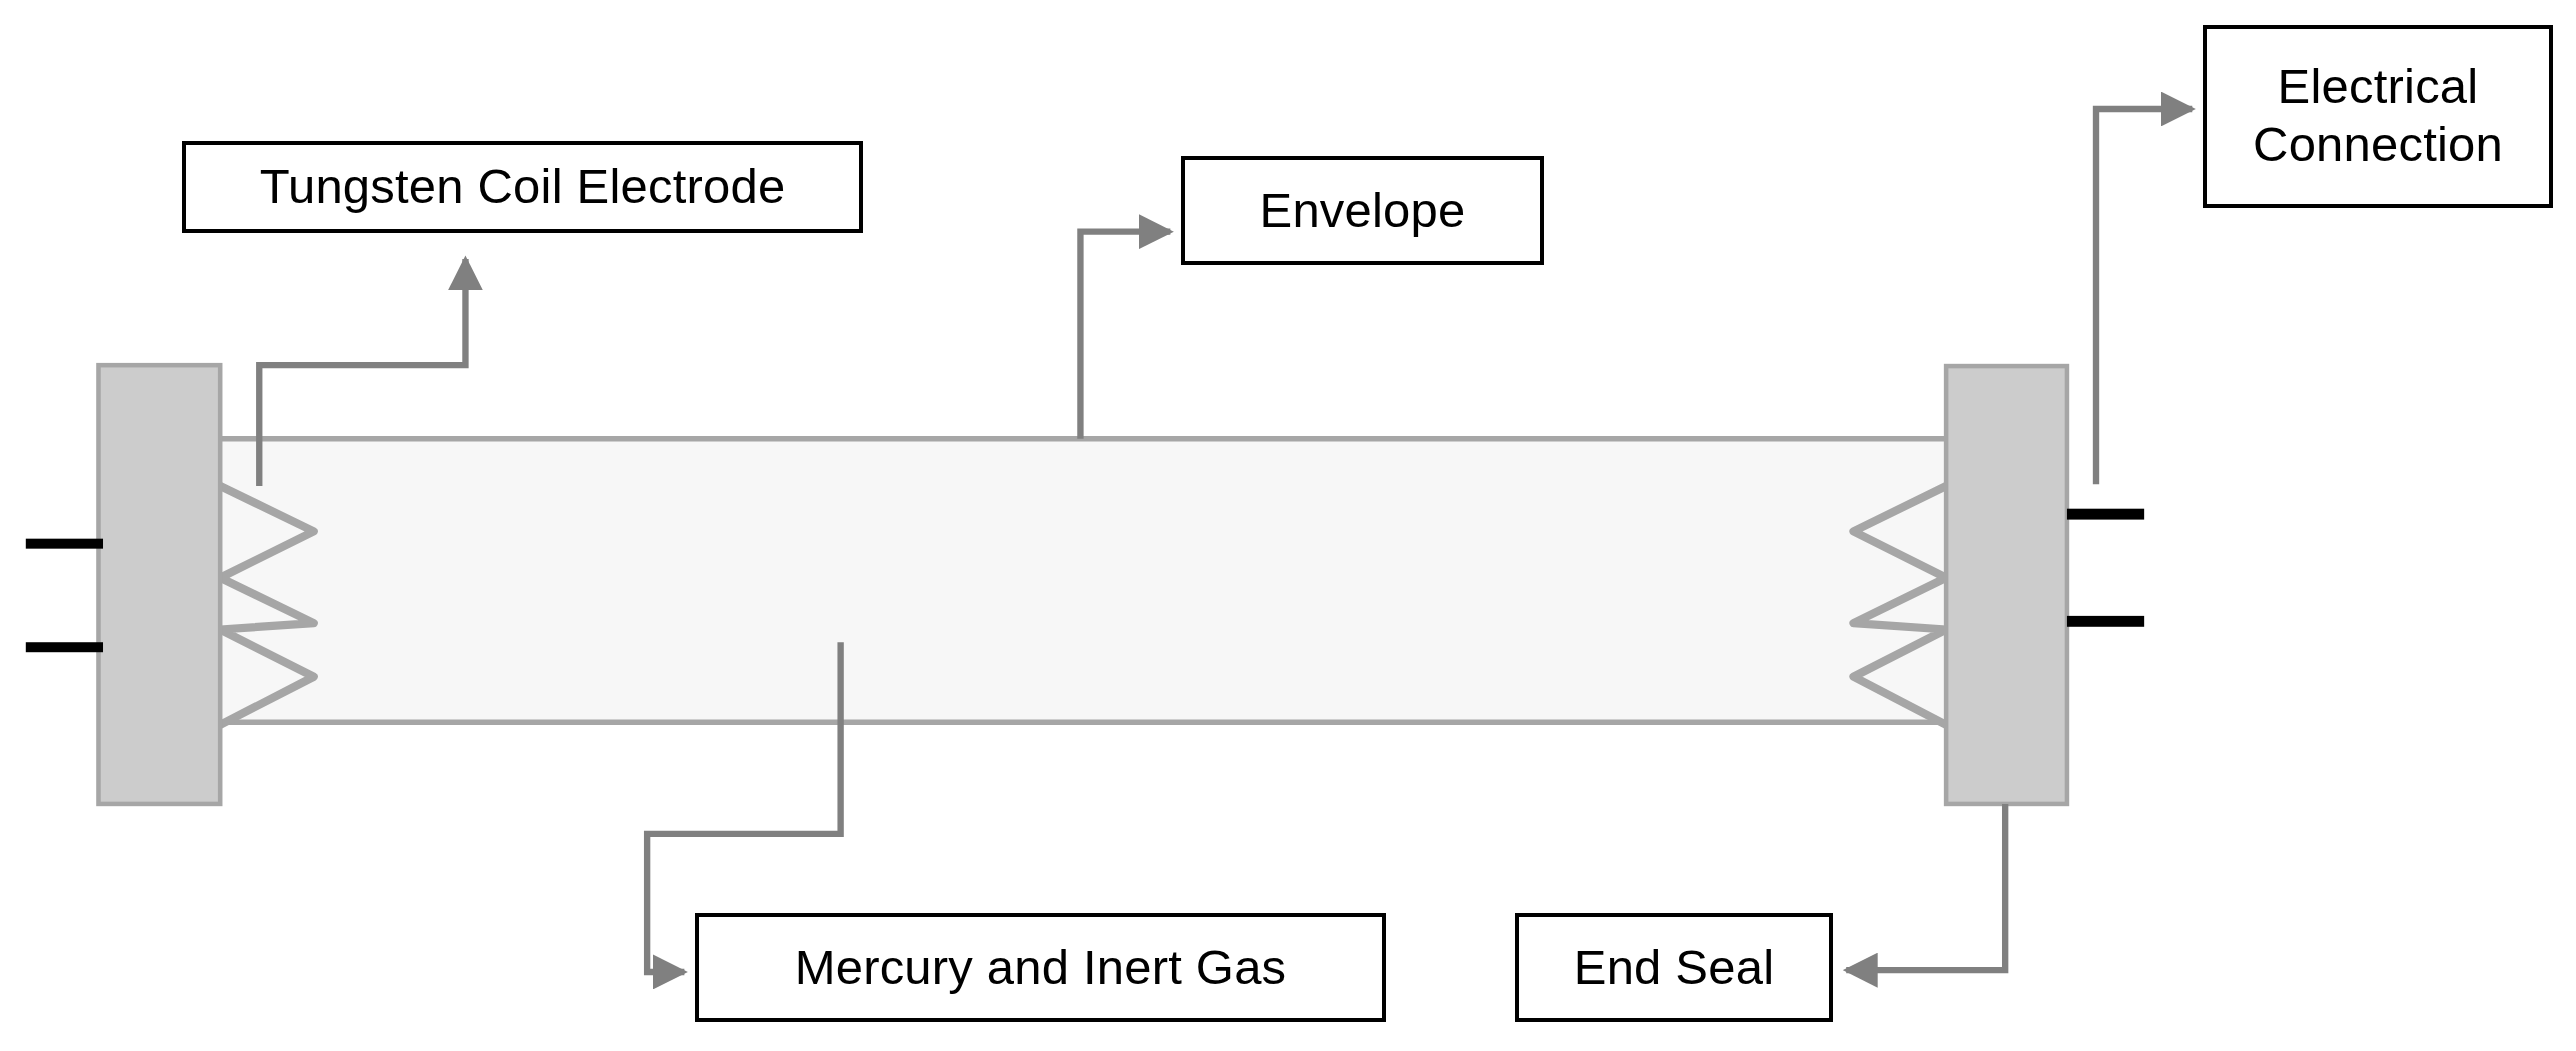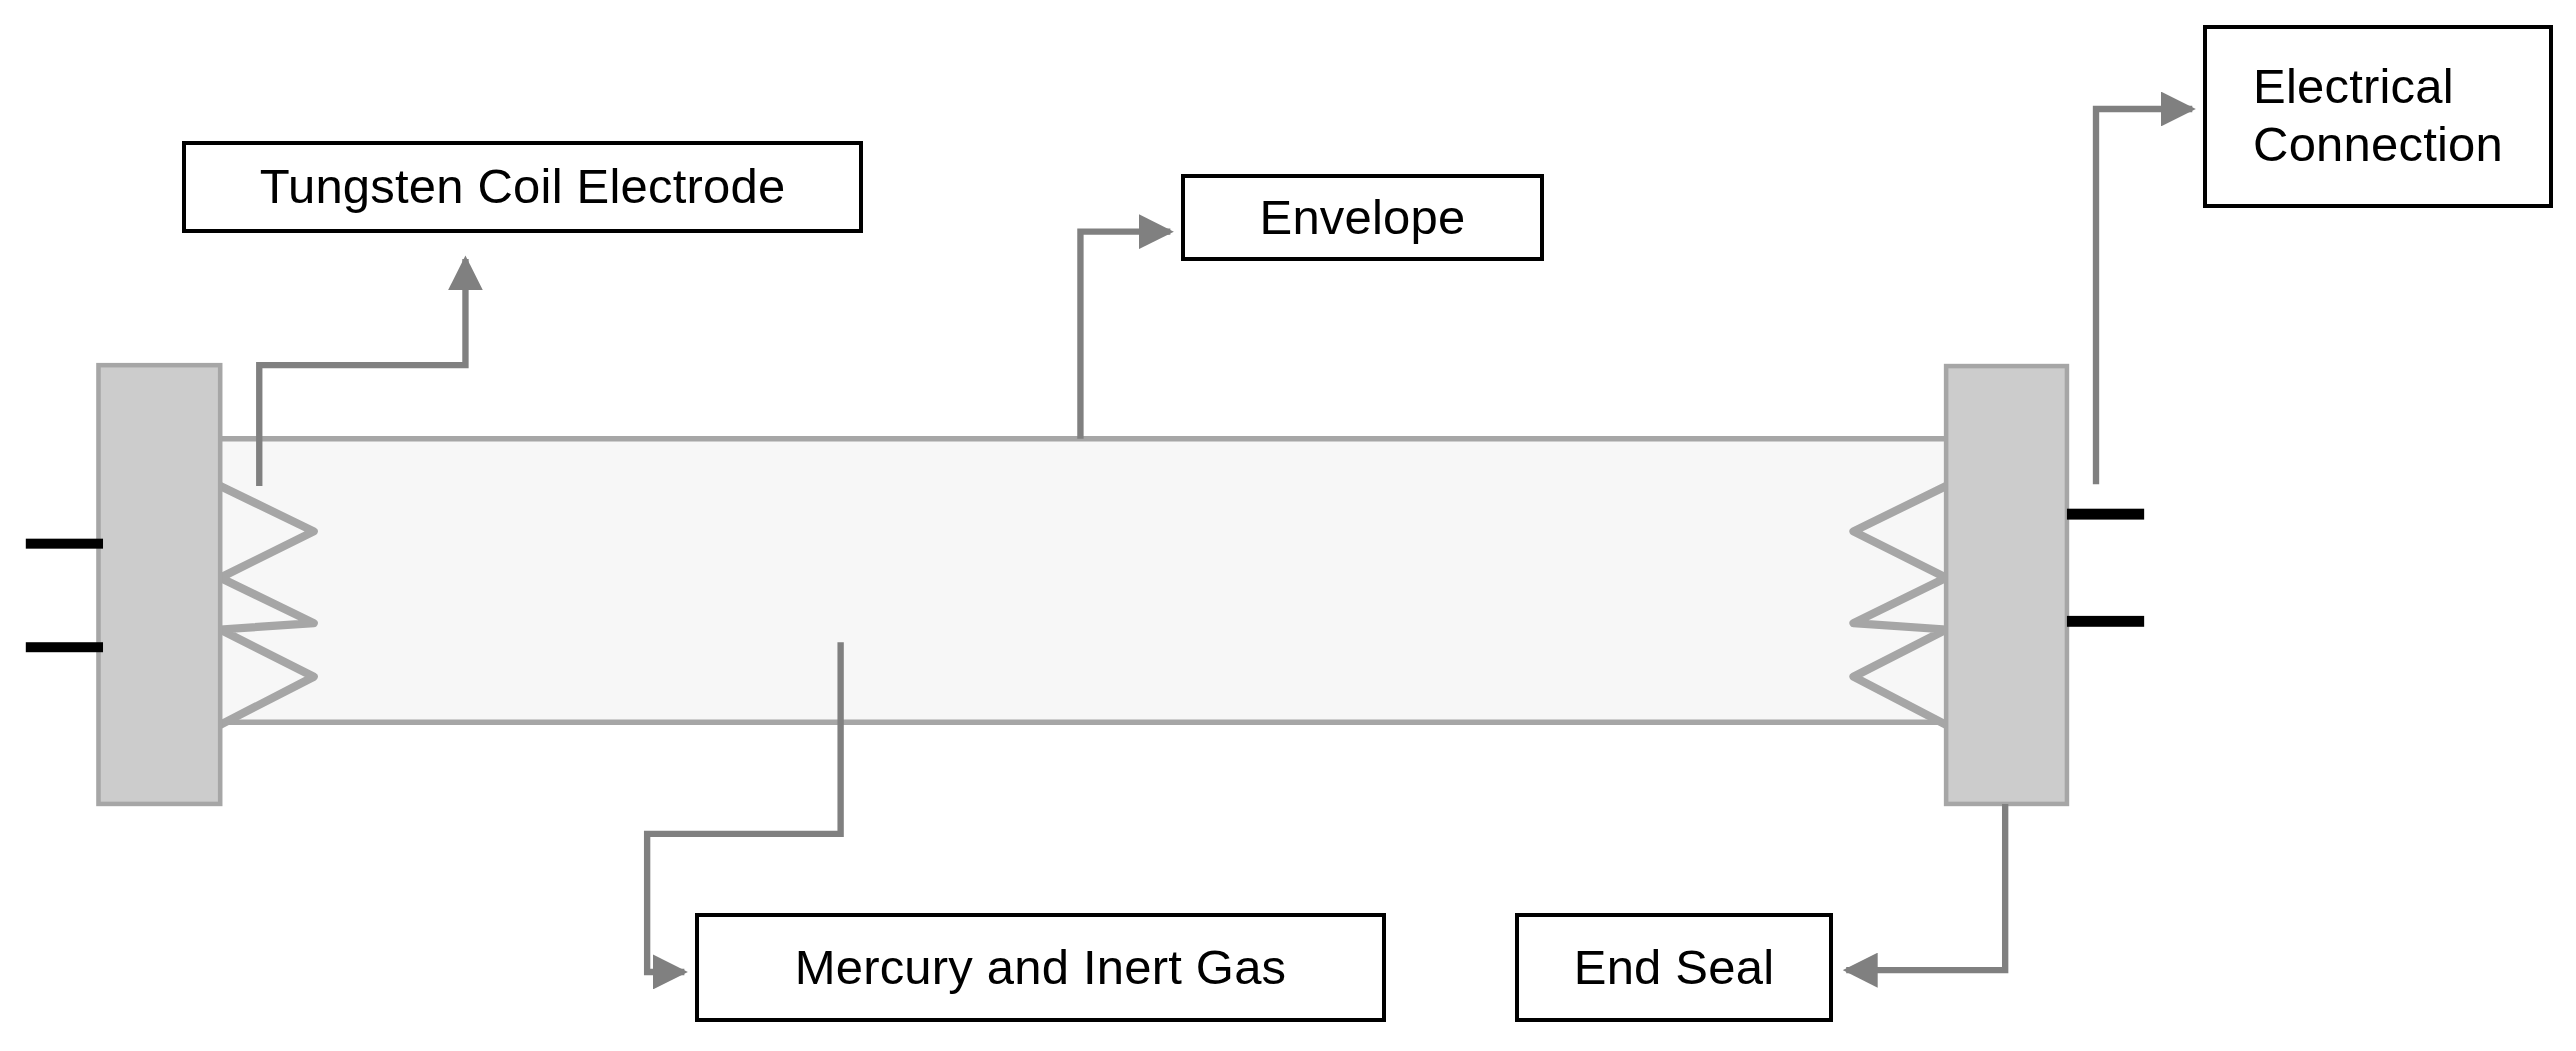--- a/index.html
+++ b/index.html
@@ -25,30 +25,30 @@
     height: 1051px;
   }
   .label-box {
     position: absolute;
     box-sizing: border-box;
     background: #ffffff;
     border: 4.5px solid #000000;
     display: flex;
     align-items: center;
     justify-content: center;
-    text-align: left;
+    text-align: center;
     color: #000000;
     font-family: "Liberation Sans", sans-serif;
     font-size: 49px;
     line-height: 1.18;
     letter-spacing: 0.2px;
     white-space: pre-line;
   }
   #box-tungsten { left: 182px;  top: 141px; width: 681px; height: 92px; }
-  #box-envelope { left: 1181px; top: 174px; width: 363px; height: 87px; }
+  #box-envelope { left: 1181px; top: 156px; width: 363px; height: 109px; }
   #box-electrical { left: 2203px; top: 24.5px; width: 350px; height: 183px; }
   #box-mercury  { left: 695px;  top: 913px; width: 691px; height: 109px; }
   #box-endseal  { left: 1515px; top: 913px; width: 318px; height: 109px; }
 </style>
 </head>
 <body>
 
 <div id="canvas">
 
   <svg class="svg-layer" viewBox="0 0 2835 1157" xmlns="http://www.w3.org/2000/svg">

